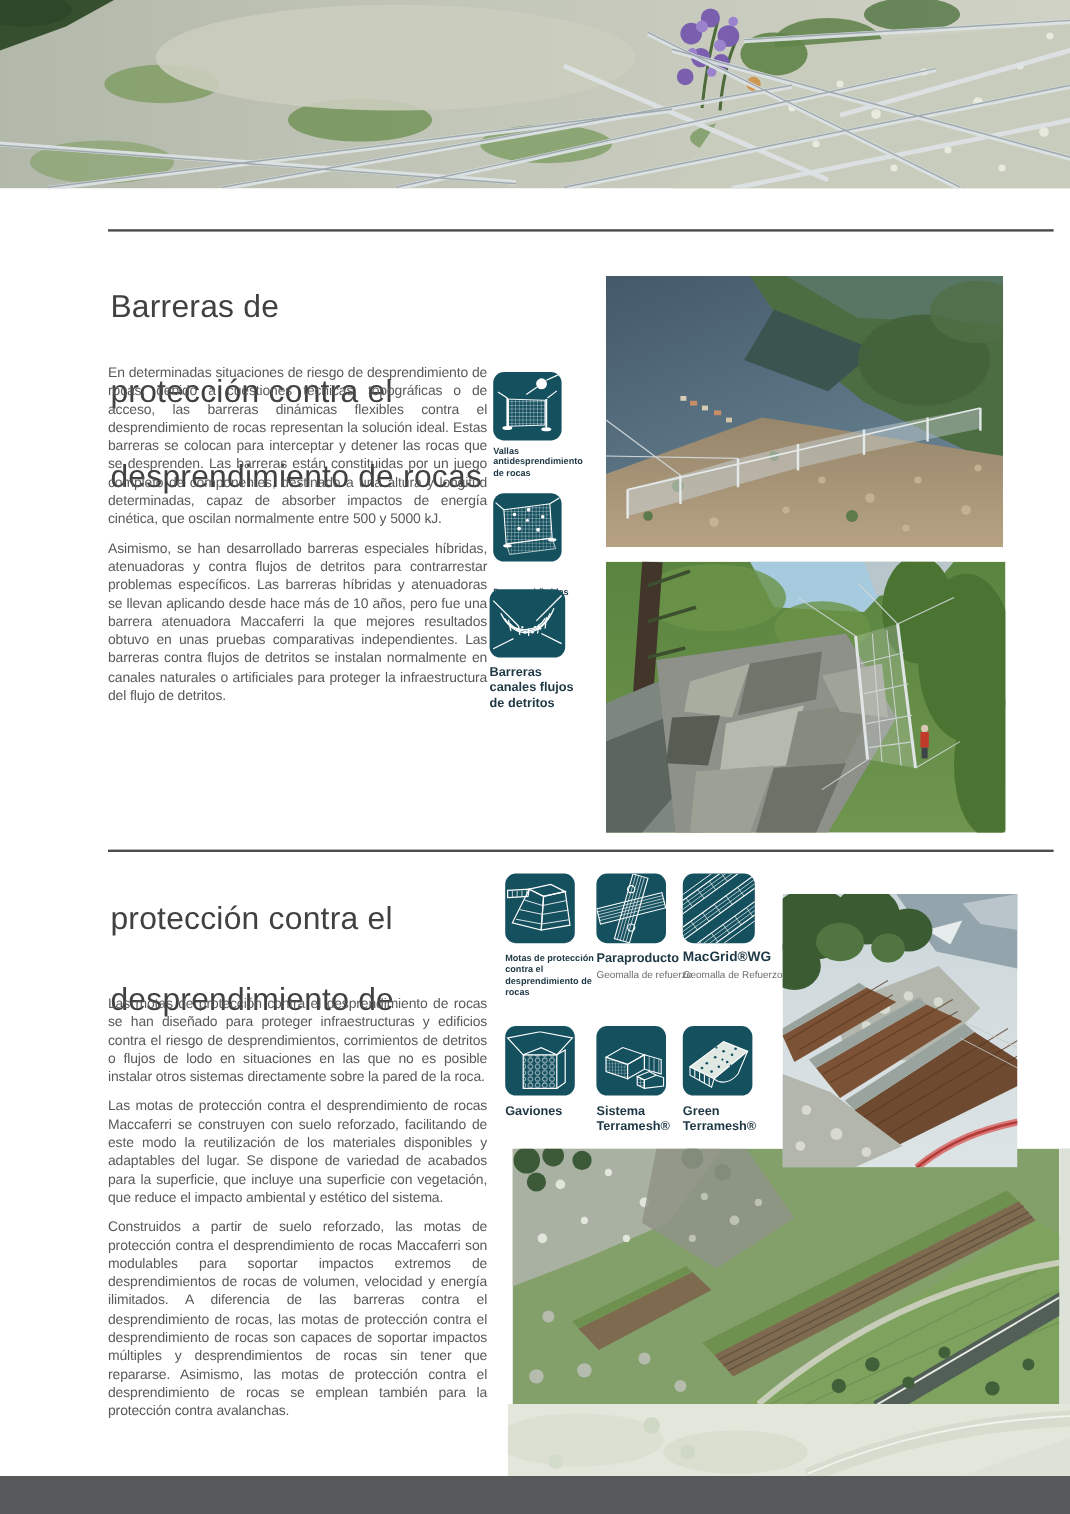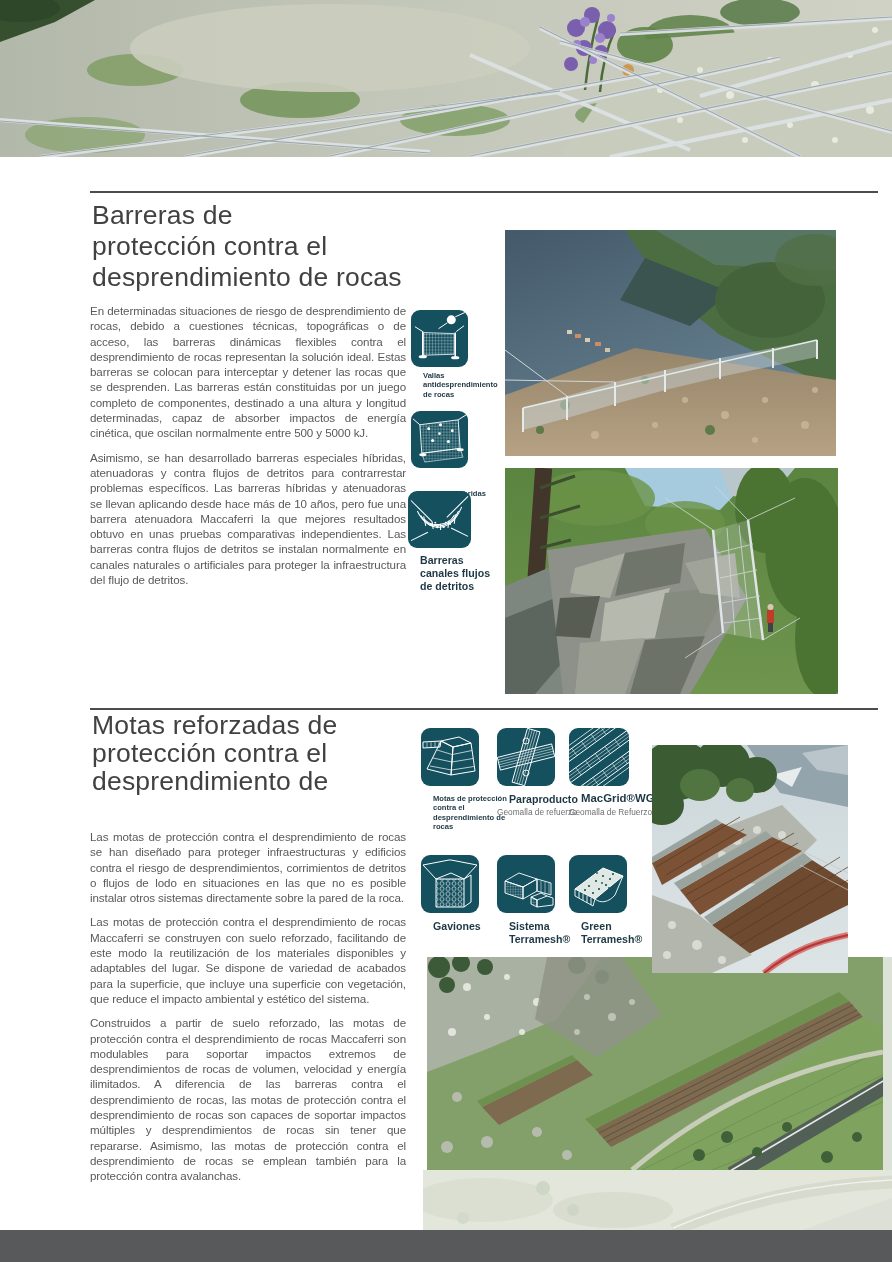--- a/index.html
+++ b/index.html
@@ -5,31 +5,31 @@
   html,body{margin:0;padding:0;background:#ffffff;}
   .page{position:relative;width:892px;height:1262px;background:#fff;overflow:hidden;
         font-family:"Liberation Sans", sans-serif;}
   .abs{position:absolute;}
   
   .banner{position:absolute;left:0;top:0;width:892px;height:157px;overflow:hidden;}
   
   .rule{position:absolute;left:90px;width:788px;height:2px;background:#4c4c4e;}
   
   .stitle{position:absolute;left:92px;margin:0;font-weight:400;color:#414042;font-size:26.5px;letter-spacing:.2px;}
-  .stitle span{display:block;}
+  .stitle span{display:block;margin-top:40px;}
   .t1{top:200px;line-height:31px;}
   .t2{top:711px;line-height:28px;}
   
   .bodycol{position:absolute;left:90px;width:316px;color:#58595b;font-size:11.6px;
            line-height:15.3px;text-align:justify;letter-spacing:-0.1px;}
   .bodycol p{margin:0 0 9px 0;}
   
   .tile{position:absolute;background:#15505f;border-radius:9px;overflow:hidden;}
   .tile svg{display:block;width:100%;height:100%;}
-  .tlabel{position:absolute;color:#1e3744;font-weight:bold;margin-left:12px;}
+  .tlabel{position:absolute;color:#1e3744;font-weight:bold;}
   .tlabel.small{font-size:7.6px;line-height:9.3px;}
   .tlabel.big{font-size:10.6px;line-height:12.8px;}
   .tlabel.nowrap{white-space:nowrap;}
   .tsub{position:absolute;color:#6d6e70;font-weight:normal;font-size:8.3px;white-space:nowrap;}
   
   .photo{position:absolute;overflow:hidden;}
   .photo svg{display:block;}
   
   .footer{position:absolute;left:0;top:1230px;width:892px;height:32px;background:#58595b;}
 </style>
@@ -335,21 +335,20 @@
 
       <rect x="262" y="142" width="7" height="13" fill="#c23b28"></rect>
       <circle cx="265.5" cy="139" r="3" fill="#d8c8b2"></circle>
       <rect x="263" y="155" width="5" height="9" fill="#3e4246"></rect>
     </svg>
   </div>
 
   <div class="rule" style="top:708px"></div>
 
   <h1 class="stitle t2">
-    <span>Motas reforzadas de</span>
     <span>protección contra el</span>
     <span>desprendimiento de</span>
   </h1>
 
   <div class="bodycol" style="top:829px">
     <p>Las motas de protección contra el desprendimiento de rocas se han diseñado para proteger infraestructuras y edificios contra el riesgo de desprendimientos, corrimientos de detritos o flujos de lodo en situaciones en las que no es posible instalar otros sistemas directamente sobre la pared de la roca.</p>
     <p>Las motas de protección contra el desprendimiento de rocas Maccaferri se construyen con suelo reforzado, facilitando de este modo la reutilización de los materiales disponibles y adaptables del lugar. Se dispone de variedad de acabados para la superficie, que incluye una superficie con vegetación, que reduce el impacto ambiental y estético del sistema.</p>
     <p>Construidos a partir de suelo reforzado, las motas de protección contra el desprendimiento de rocas Maccaferri son modulables para soportar impactos extremos de desprendimientos de rocas de volumen, velocidad y energía ilimitados. A diferencia de las barreras contra el desprendimiento de rocas, las motas de protección contra el desprendimiento de rocas son capaces de soportar impactos múltiples y desprendimientos de rocas sin tener que repararse. Asimismo, las motas de protección contra el desprendimiento de rocas se emplean también para la protección contra avalanchas.</p>
   </div>
 

